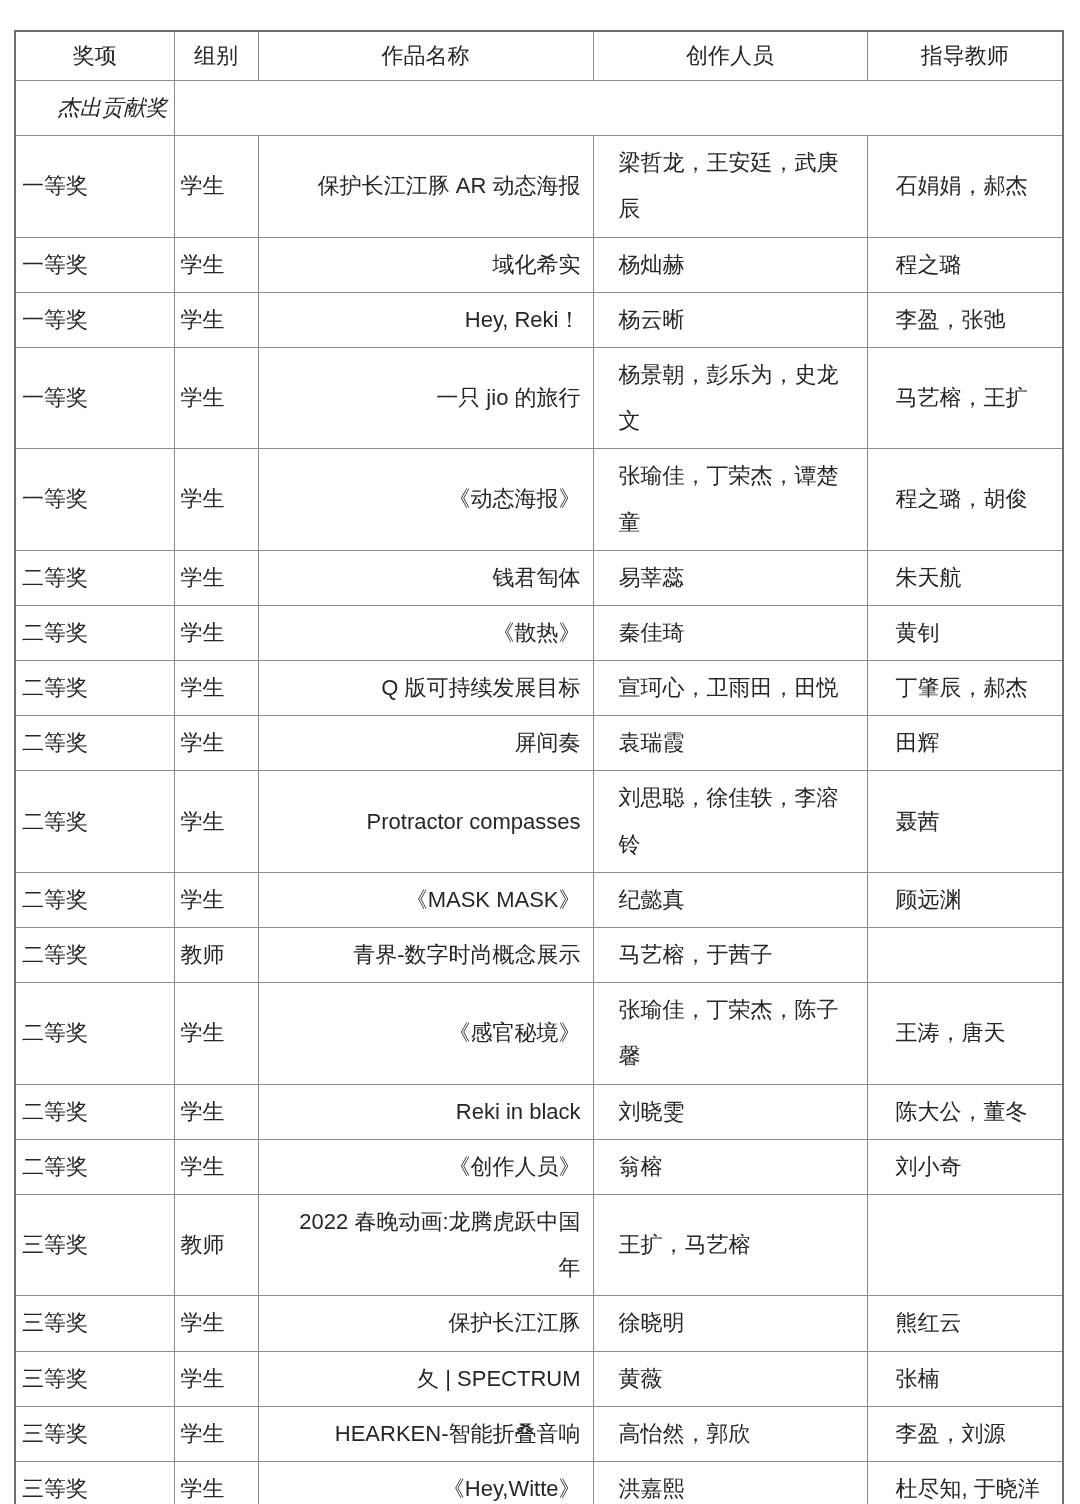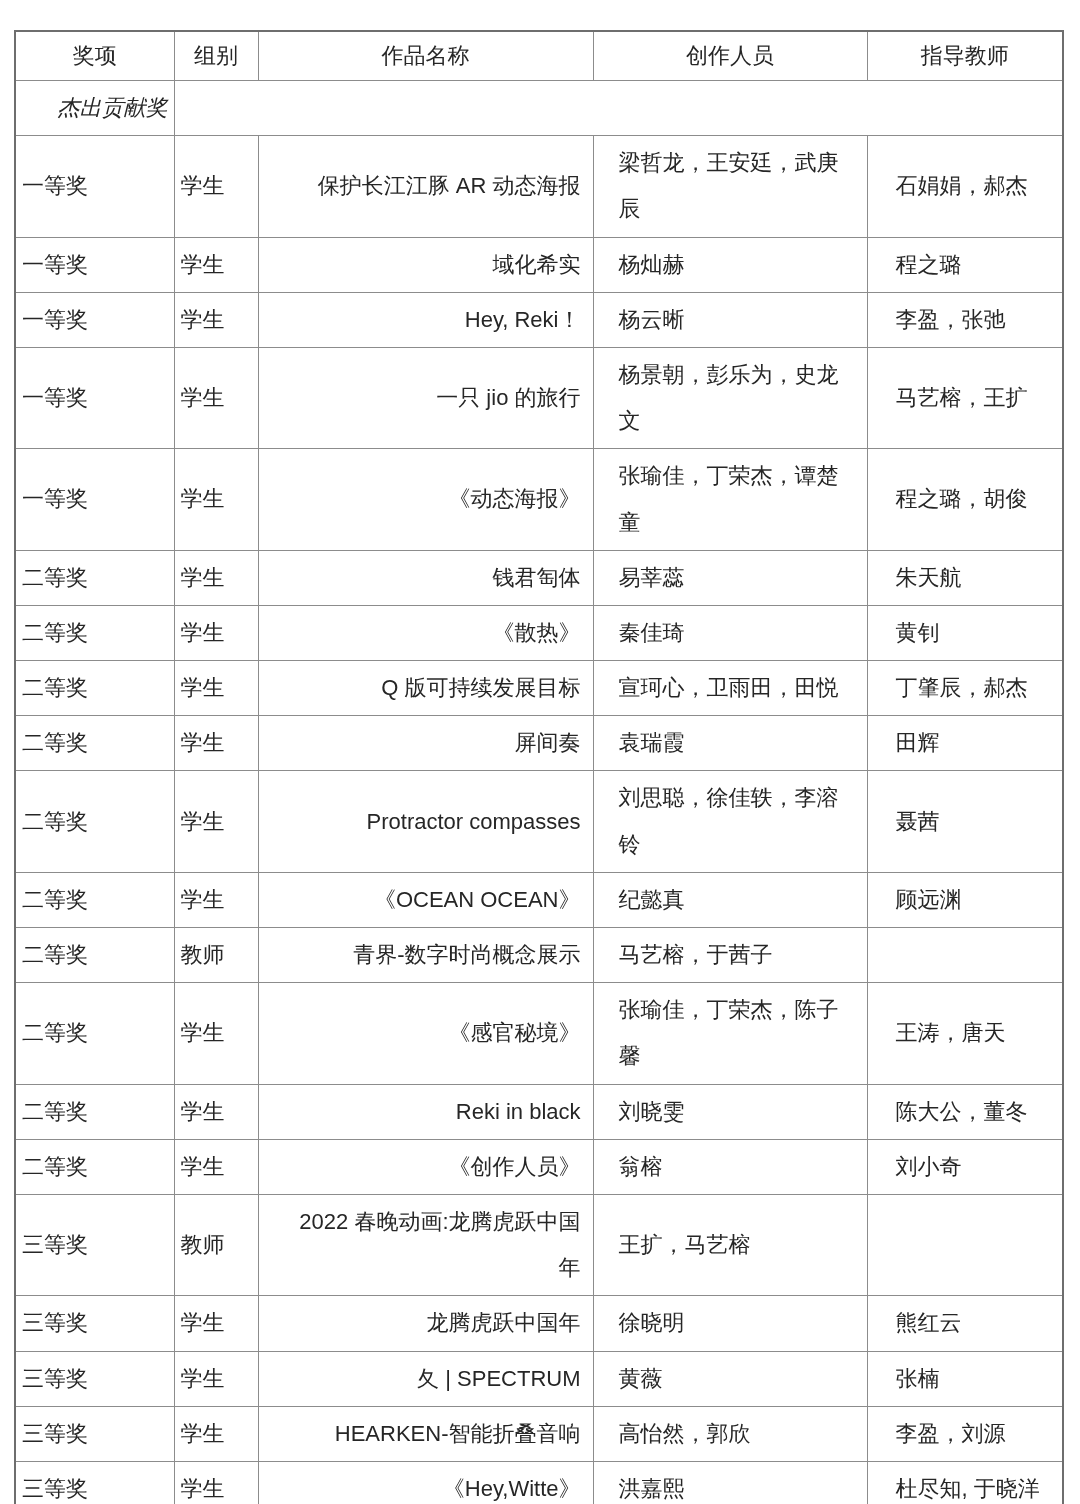--- a/index.html
+++ b/index.html
@@ -159,21 +159,21 @@
     <td class="c-award">二等奖</td>
     <td class="c-group">学生</td>
     <td class="c-work">Protractor compasses</td>
     <td class="c-creators">刘思聪，徐佳轶，李溶铃</td>
     <td class="c-advisors">聂茜</td>
   </tr>
 
   <tr>
     <td class="c-award">二等奖</td>
     <td class="c-group">学生</td>
-    <td class="c-work">《OCEAN OCEAN》</td>
+    <td class="c-work">《MASK MASK》</td>
     <td class="c-creators">纪懿真</td>
     <td class="c-advisors">顾远渊</td>
   </tr>
 
   <tr>
     <td class="c-award">二等奖</td>
     <td class="c-group">教师</td>
     <td class="c-work">青界-数字时尚概念展示</td>
     <td class="c-creators">马艺榕，于茜子</td>
     <td class="c-advisors"></td>
@@ -207,21 +207,21 @@
     <td class="c-award">三等奖</td>
     <td class="c-group">教师</td>
     <td class="c-work">2022 春晚动画:龙腾虎跃中国年</td>
     <td class="c-creators">王扩，马艺榕</td>
     <td class="c-advisors"></td>
   </tr>
 
   <tr>
     <td class="c-award">三等奖</td>
     <td class="c-group">学生</td>
-    <td class="c-work">龙腾虎跃中国年</td>
+    <td class="c-work">保护长江江豚</td>
     <td class="c-creators">徐晓明</td>
     <td class="c-advisors">熊红云</td>
   </tr>
 
   <tr>
     <td class="c-award">三等奖</td>
     <td class="c-group">学生</td>
     <td class="c-work">夂 | SPECTRUM</td>
     <td class="c-creators">黄薇</td>
     <td class="c-advisors">张楠</td>

